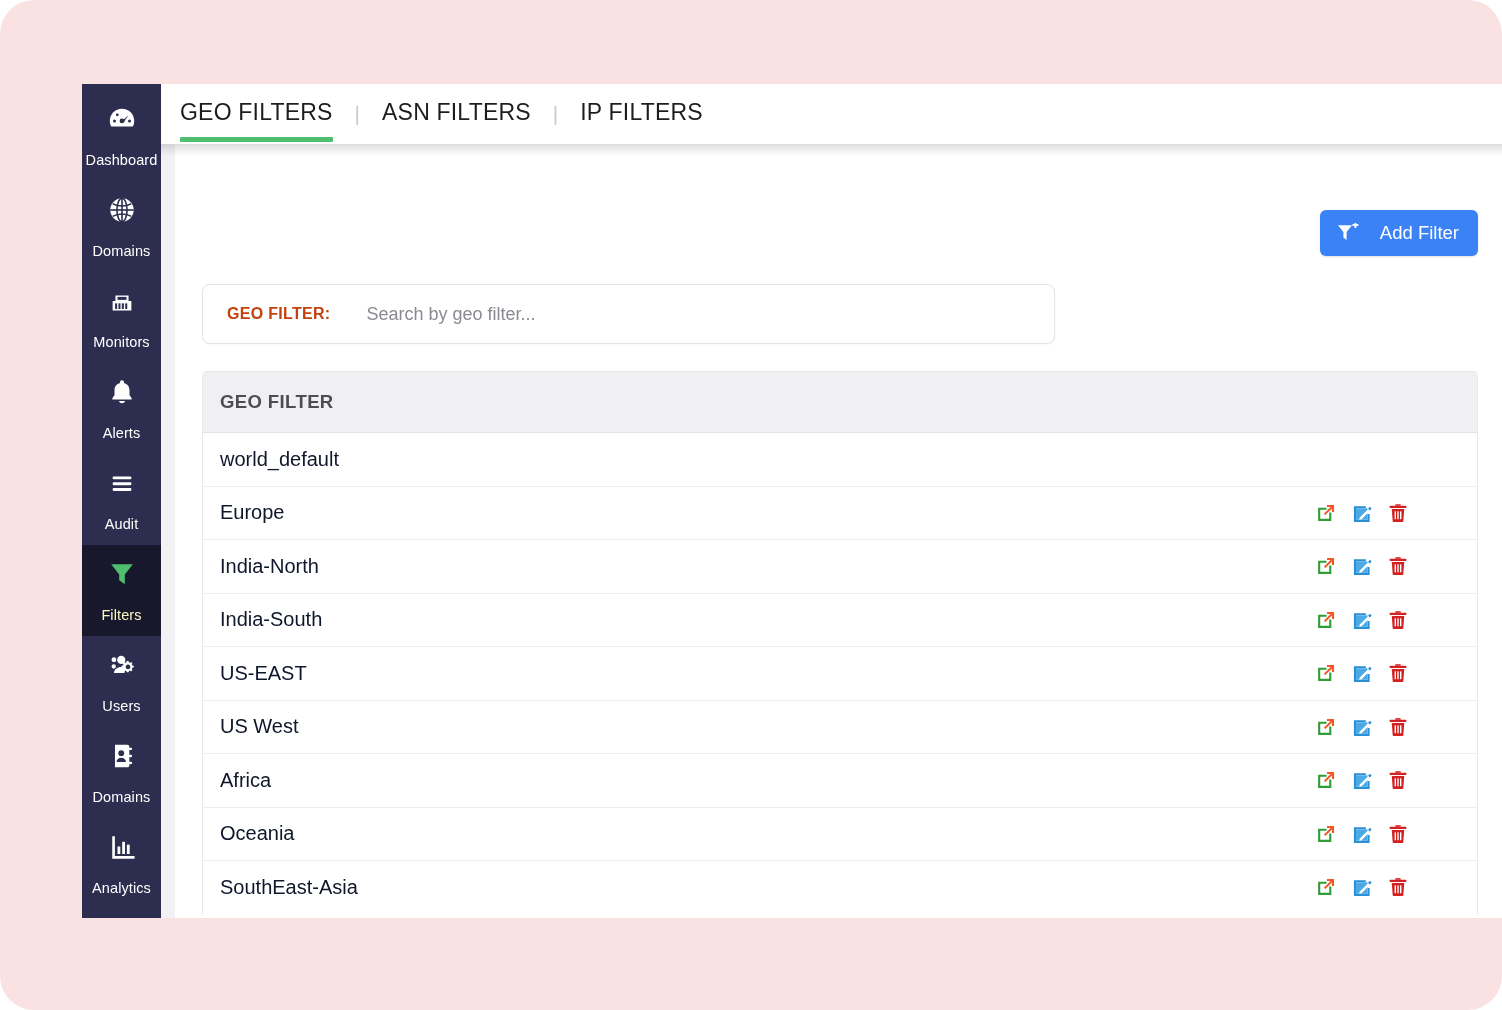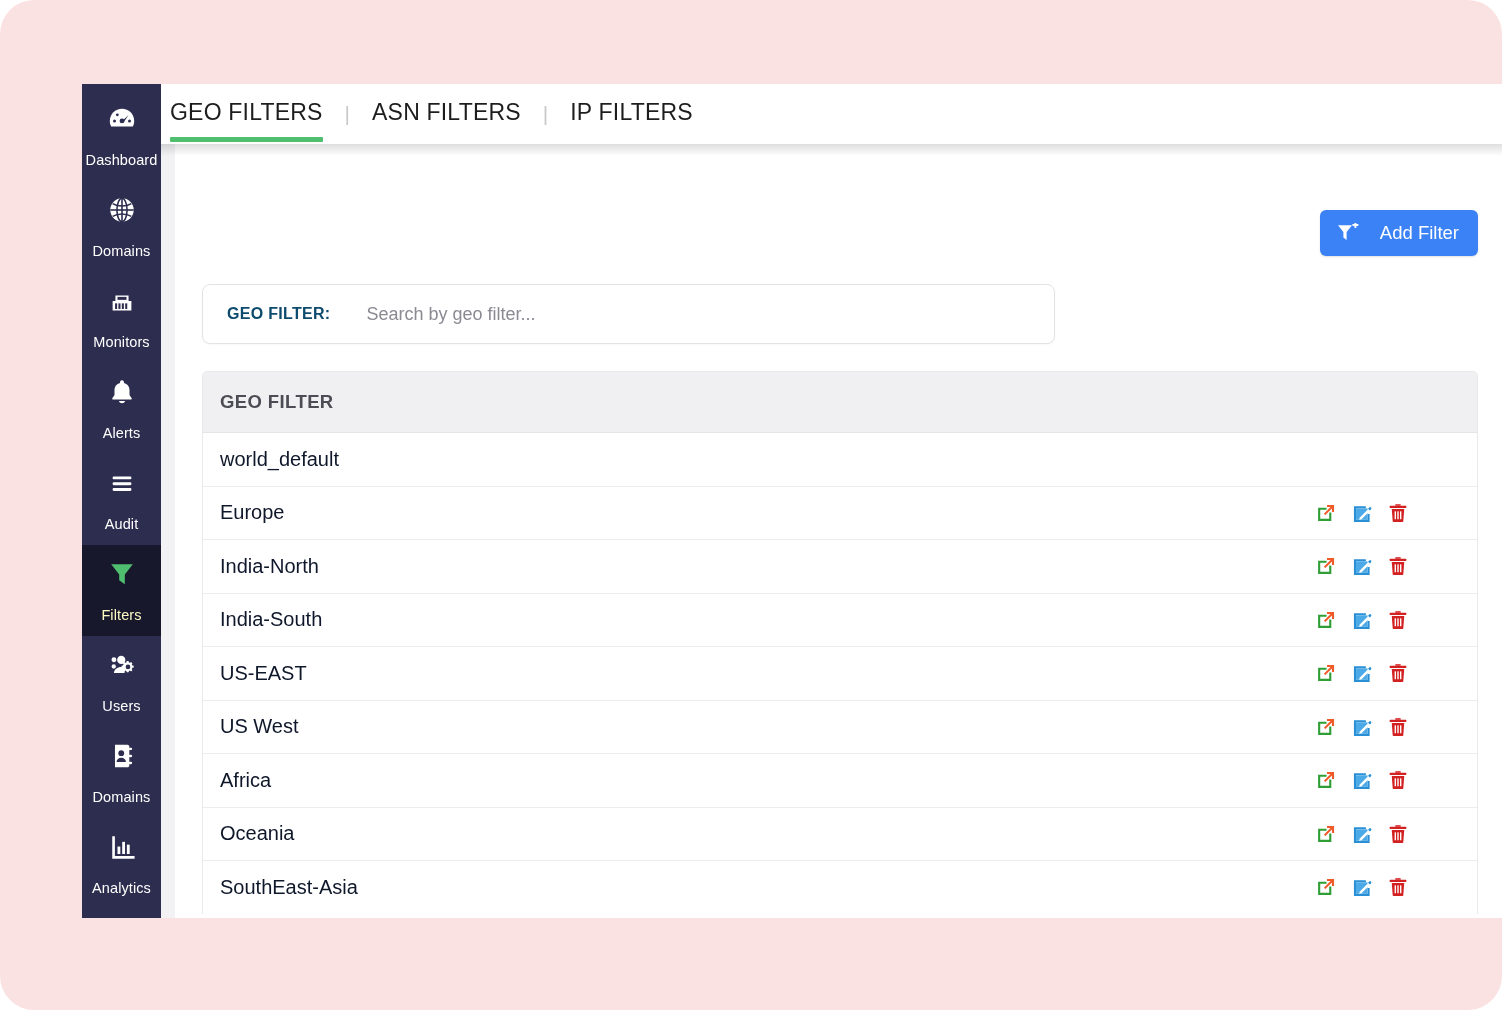--- a/index.html
+++ b/index.html
@@ -74,21 +74,21 @@
   }
 
   
   #tabbar {
     position: absolute;
     left: 161px; top: 84px;
     width: 1341px; height: 60px;
     background: #ffffff;
     z-index: 7;
     display: flex; align-items: center;
-    padding-left: 9px;
+    padding-left: 19px;
   }
   .tab {
     position: relative;
     font-size: 23px;
     color: #1d1d1d;
     letter-spacing: 0.2px;
     padding: 12px 0 16px 0;
     cursor: pointer;
     white-space: nowrap;
   }
@@ -152,21 +152,21 @@
     background: #ffffff;
     border: 1px solid #e3e3e6;
     border-radius: 8px;
     display: flex; align-items: center;
     padding-left: 24px;
     box-shadow: 0 1px 2px rgba(0,0,0,0.03);
   }
   #search-label {
     font-size: 16px;
     font-weight: bold;
-    color: #0c4a6e;
+    color: #c2410c;
     letter-spacing: 0.3px;
     white-space: nowrap;
   }
   #search-input {
     flex: 1;
     border: none;
     outline: none;
     margin-left: 36px;
     font-size: 18px;
     font-family: "Liberation Sans", sans-serif;

